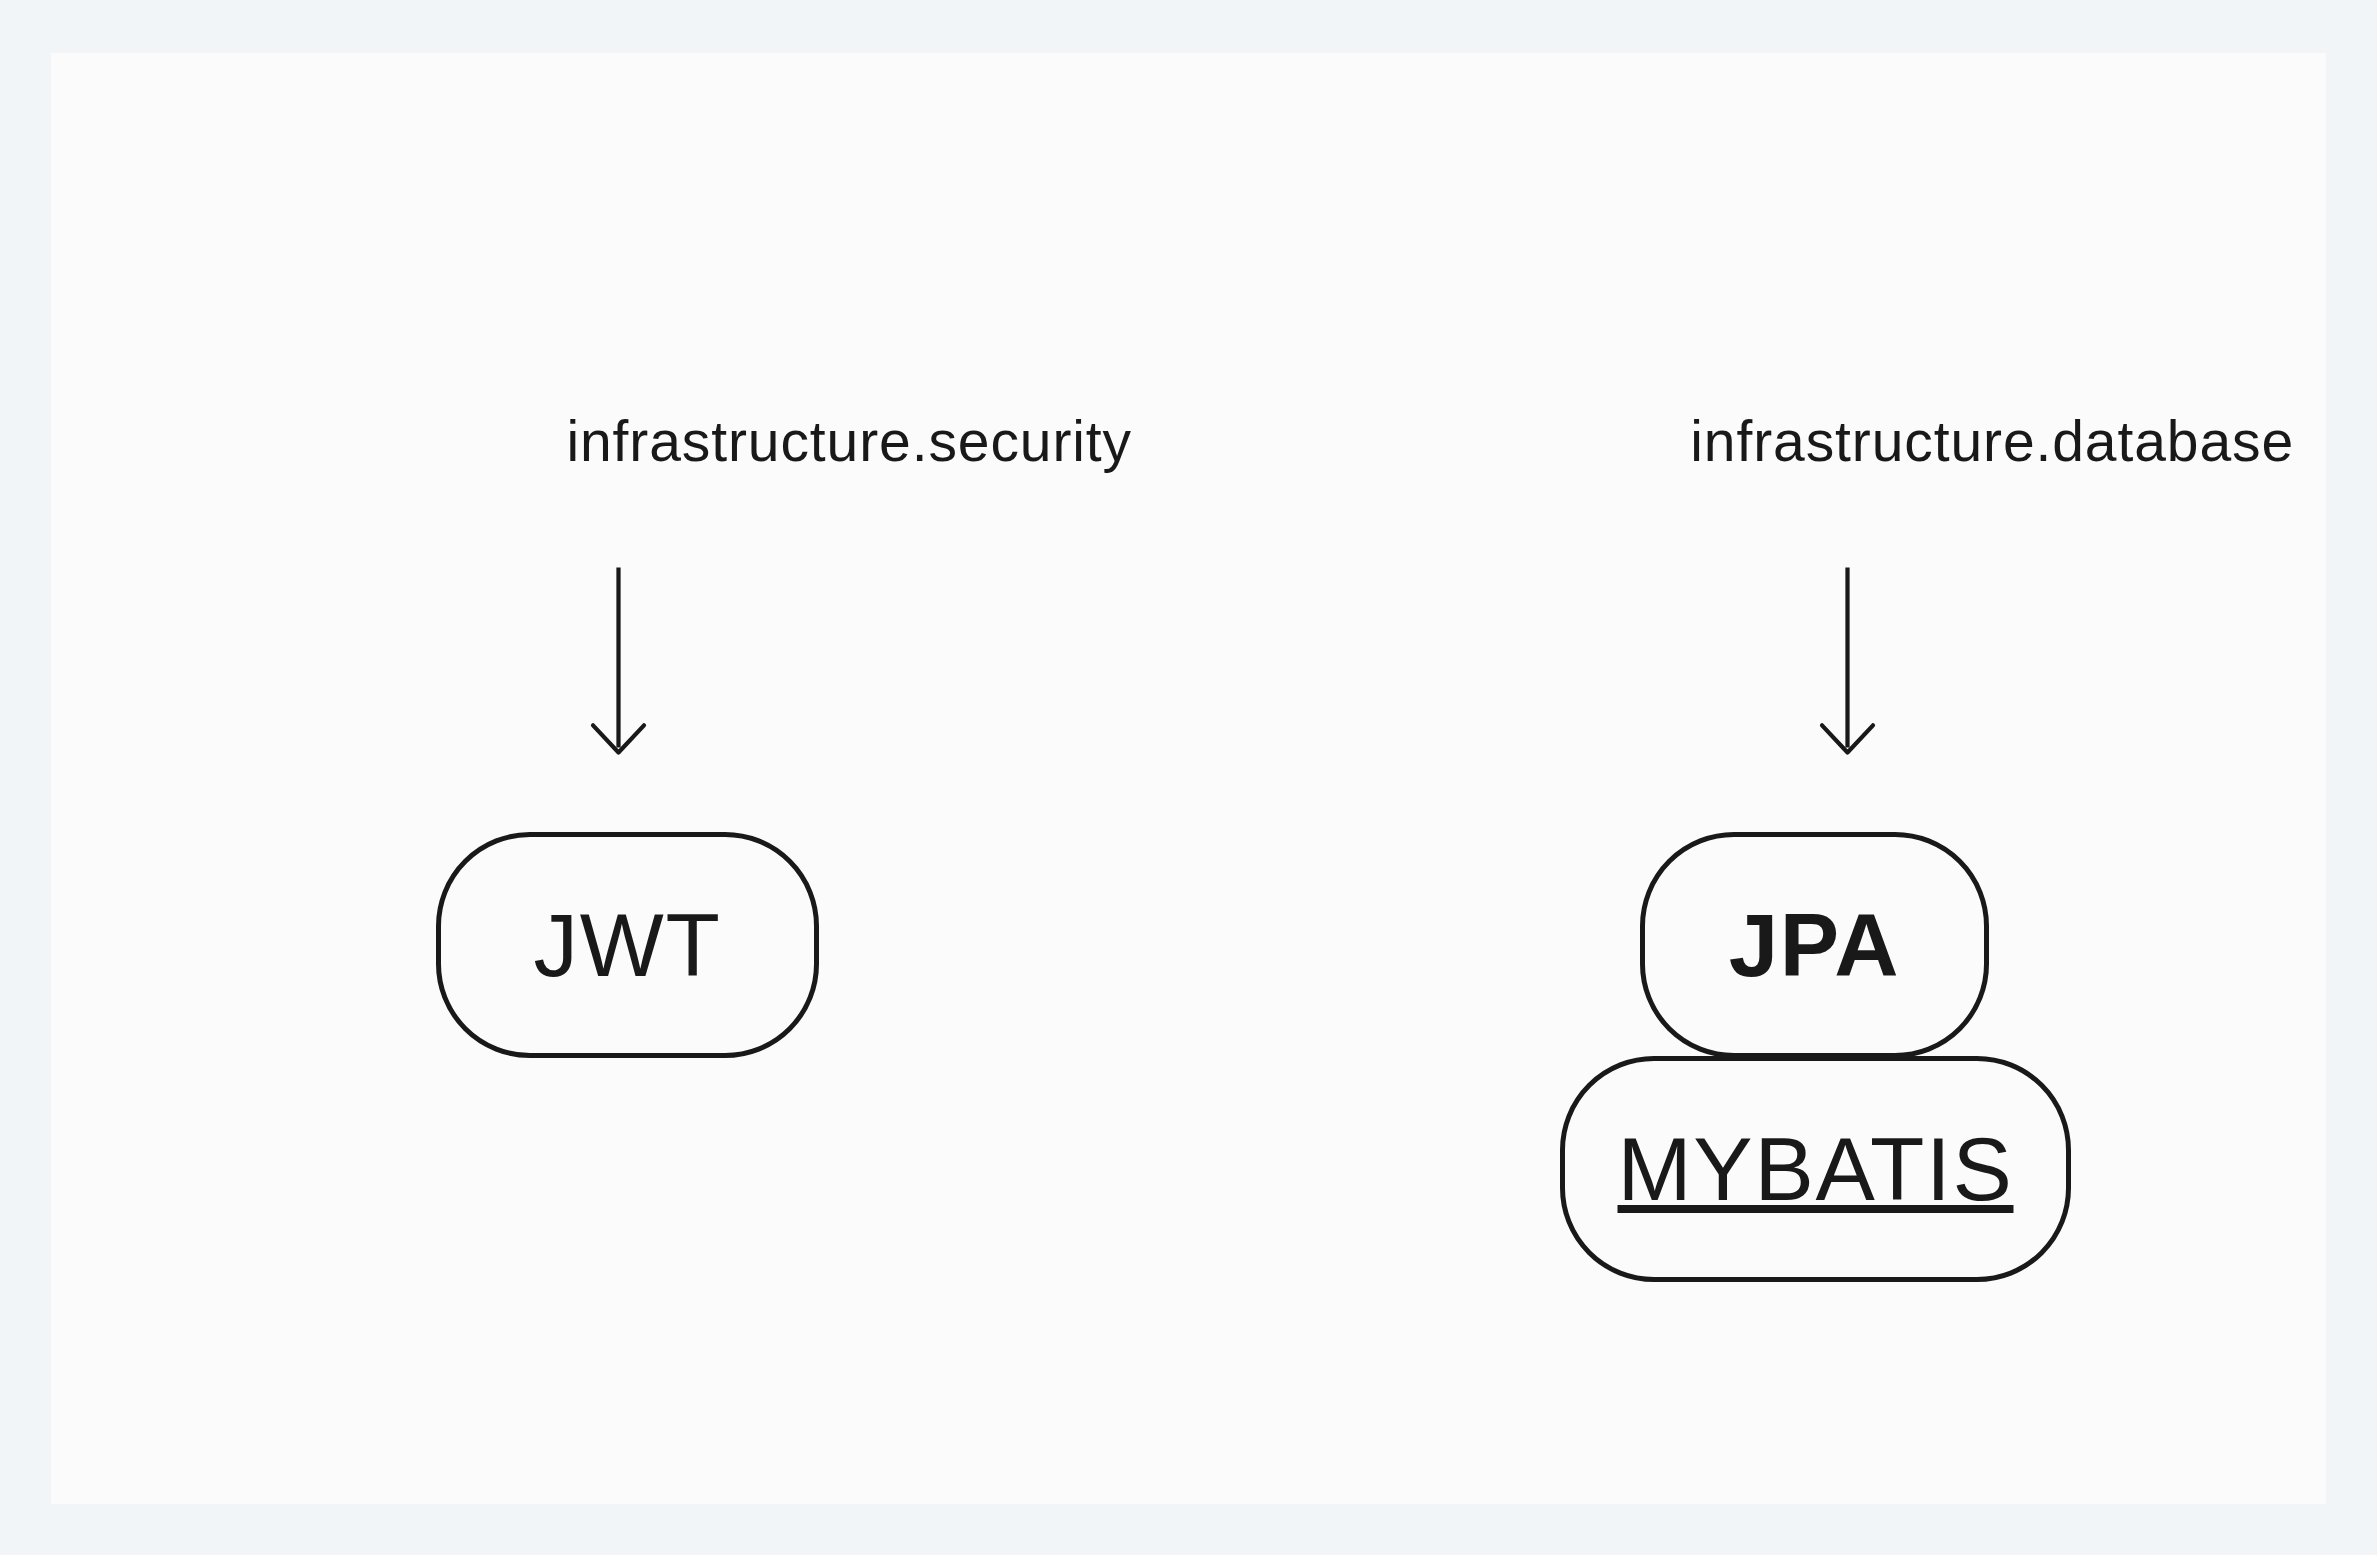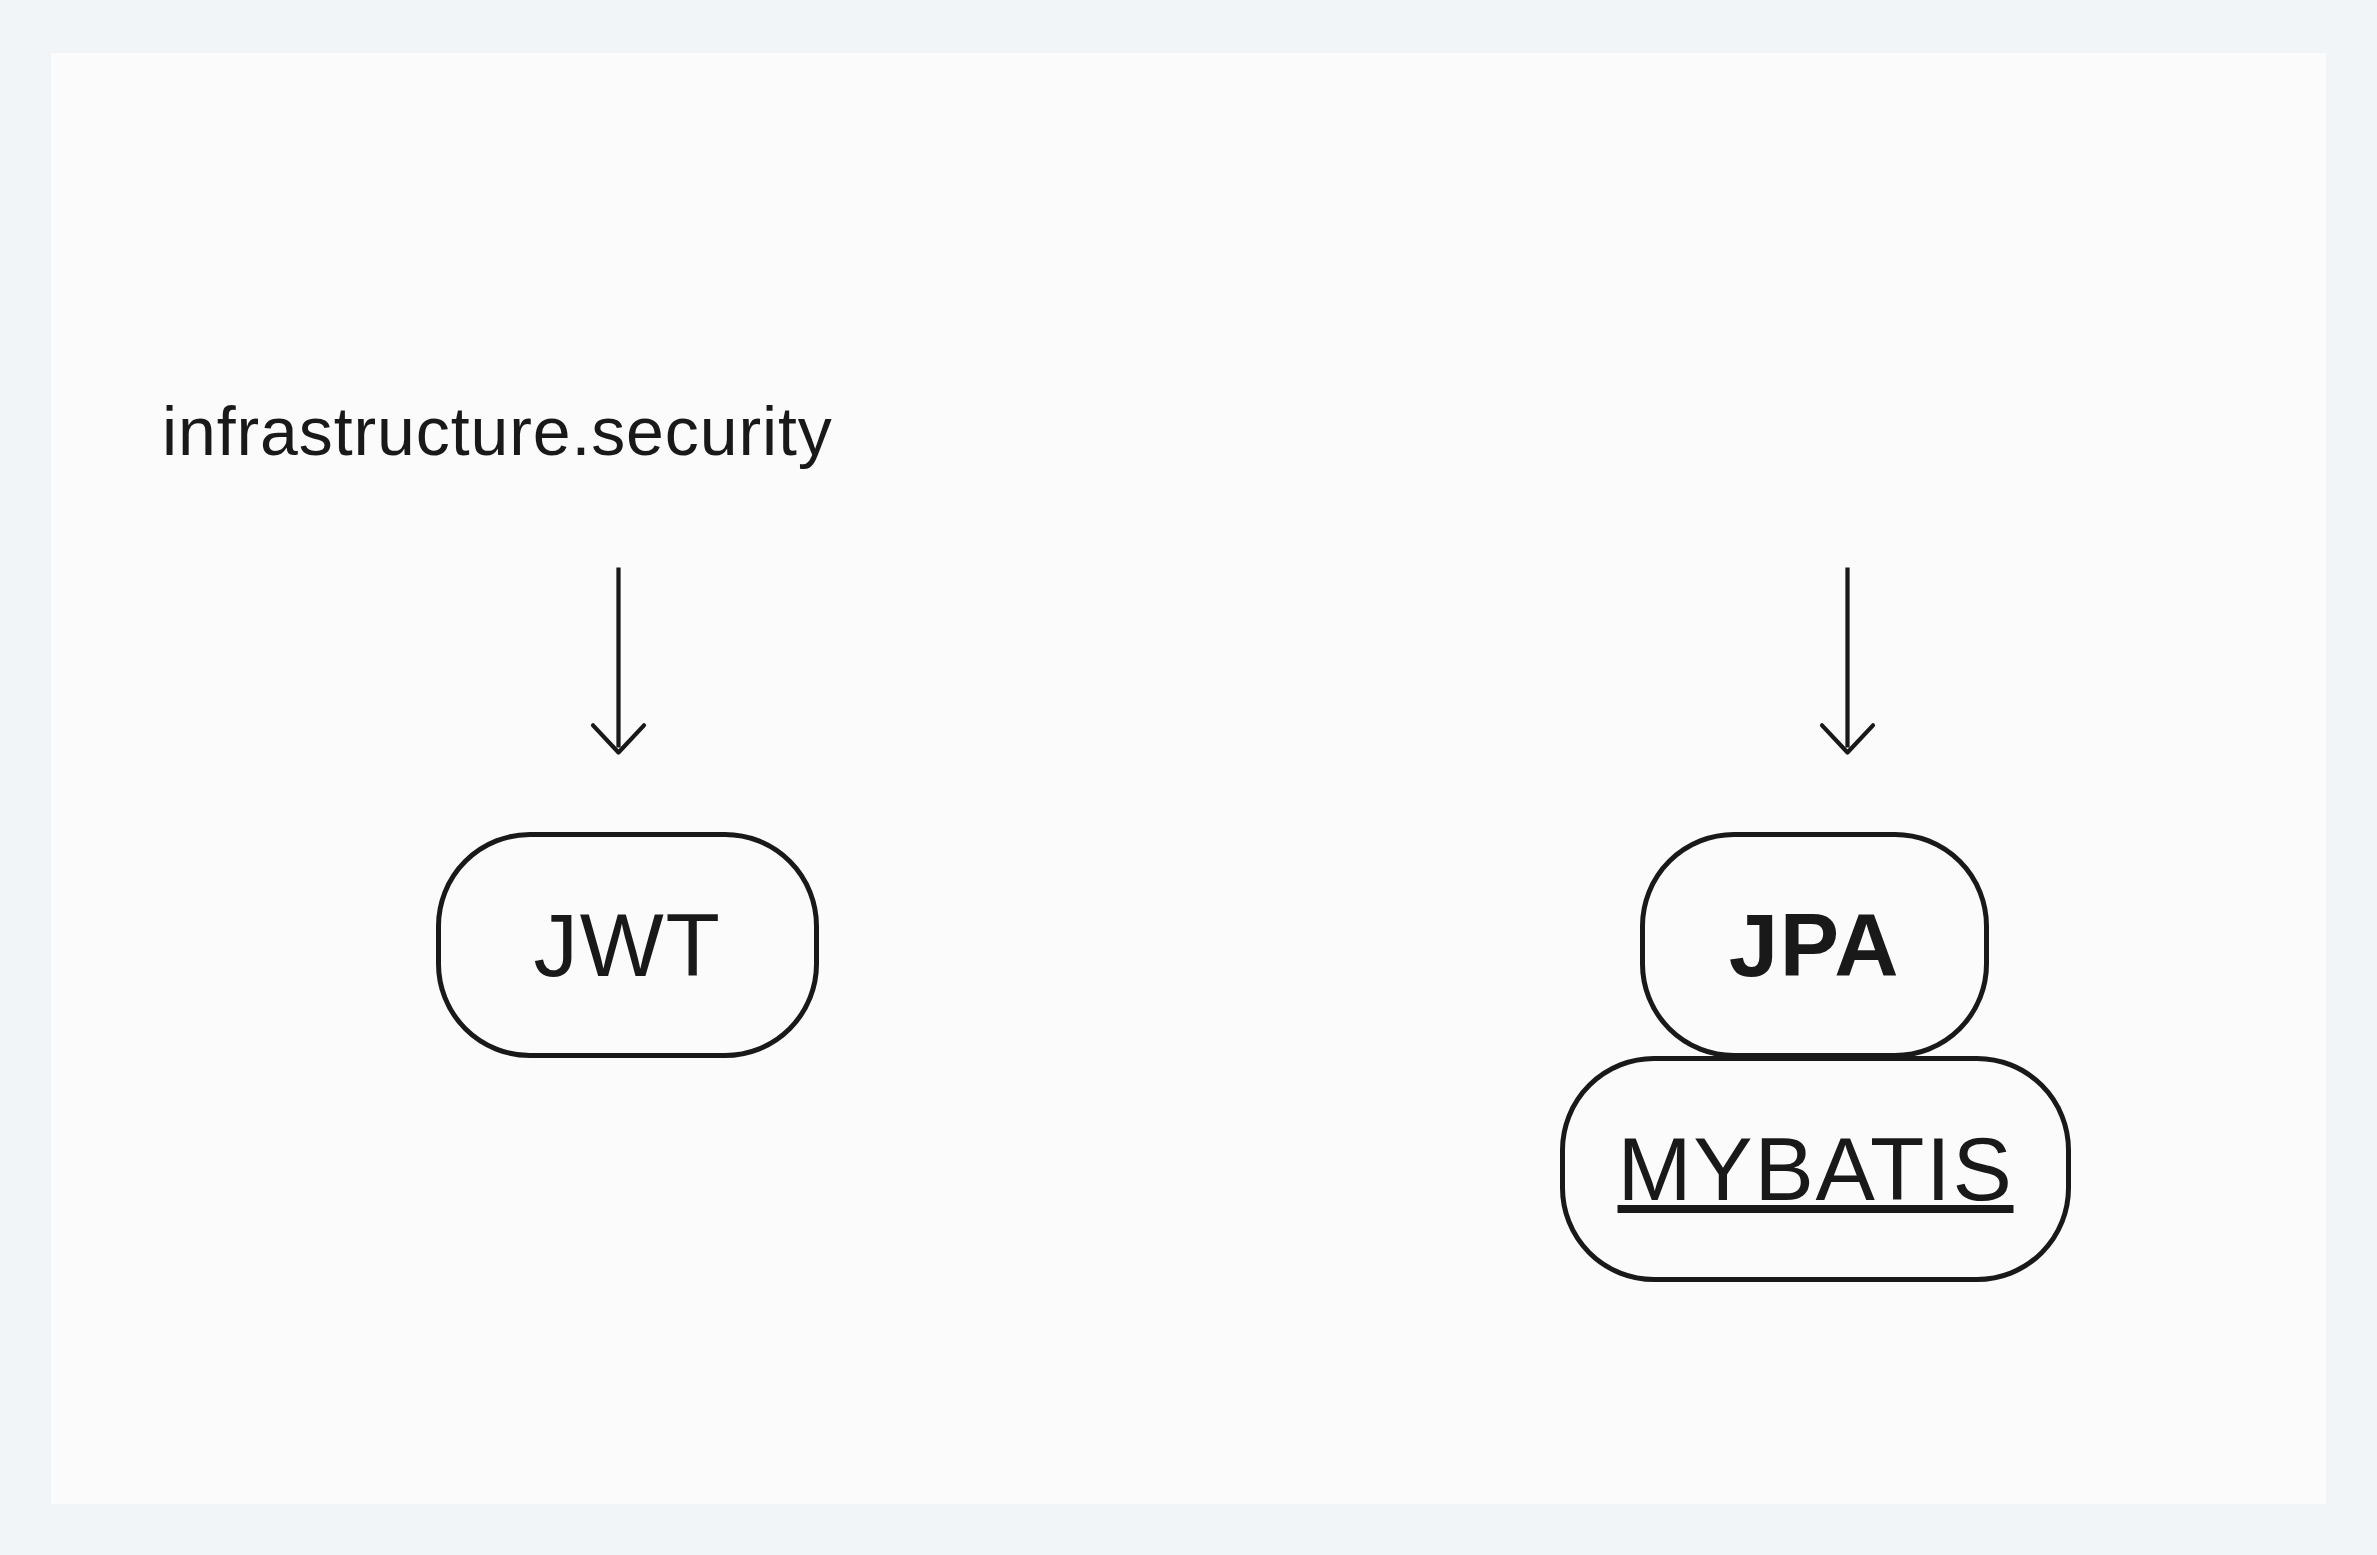--- a/index.html
+++ b/index.html
@@ -20,23 +20,23 @@
     background: var(--bg);
   }
   .panel {
     position: absolute;
     left: 51px; top: 53px;
     width: 2275px; height: 1451px;
     background: var(--panel);
   }
   .module-label {
     position: absolute;
-    top: 339px;
-    text-align: left;
-    font-size: 68px;
+    top: 356px;
+    text-align: right;
+    font-size: 57px;
     line-height: 1.15;
     letter-spacing: 0.9px;
     color: var(--ink);
     white-space: nowrap;
   }
   .module-label.left  { left: 111px;  width: 970px; }
   .module-label.right { left: 1239px; width: 1004px; }
   .arrow-svg {
     position: absolute;
     top: 511px;
@@ -75,20 +75,21 @@
     <svg class="arrow-svg left" viewBox="0 0 100 232" fill="none" stroke="currentColor" stroke-width="5">
       <line x1="50" y1="4" x2="50" y2="216"></line>
       <polyline points="20,190 50,222 80,190" stroke-linecap="round" stroke-linejoin="round"></polyline>
     </svg>
 
     <div class="pill pill-jwt">
       <span>JWT</span>
     </div>
 
 
+    <div class="module-label right">infrastructure.database</div>
 
     <svg class="arrow-svg right" viewBox="0 0 100 232" fill="none" stroke="currentColor" stroke-width="5">
       <line x1="50" y1="4" x2="50" y2="216"></line>
       <polyline points="20,190 50,222 80,190" stroke-linecap="round" stroke-linejoin="round"></polyline>
     </svg>
 
     <div class="pill pill-jpa">
       <span>JPA</span>
     </div>
 

